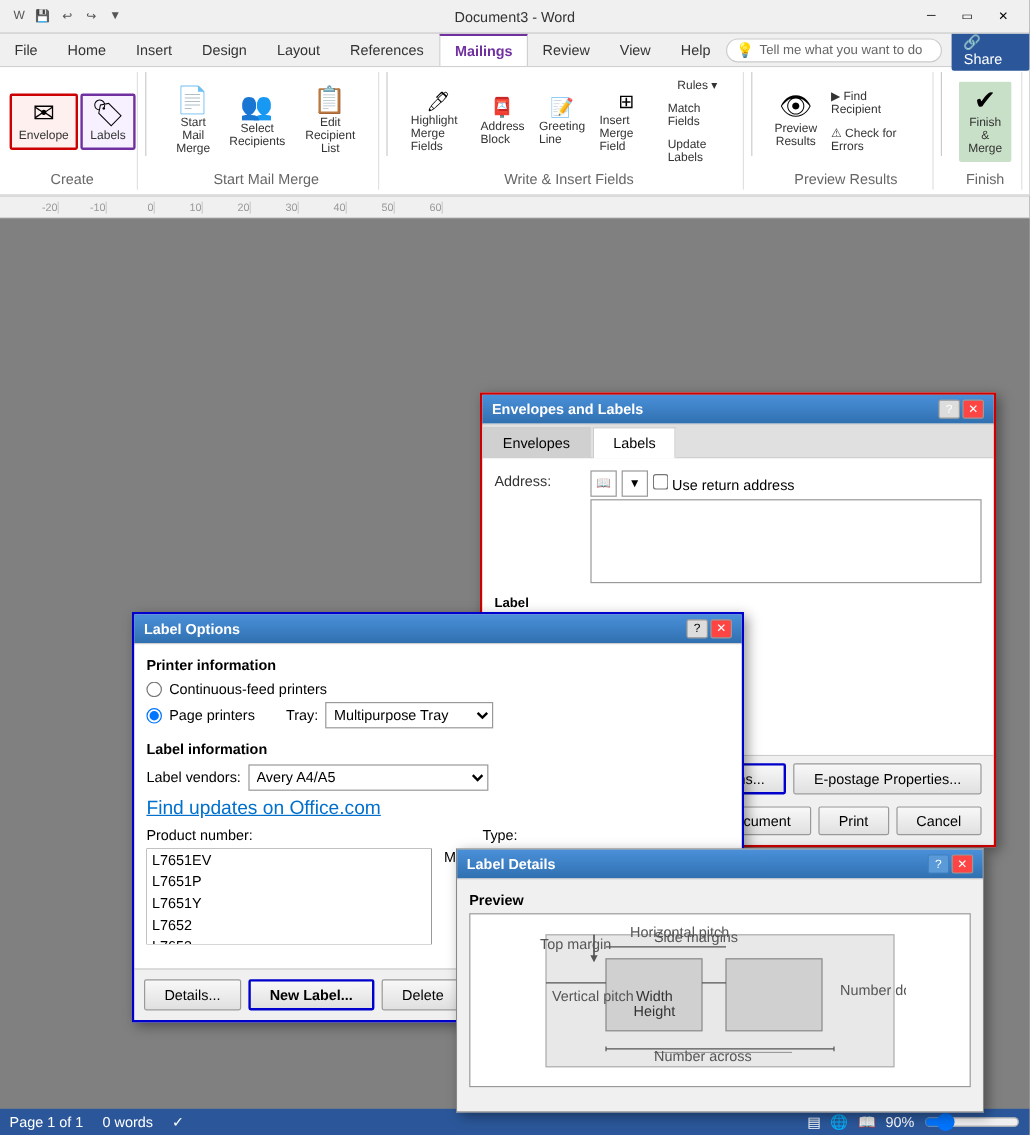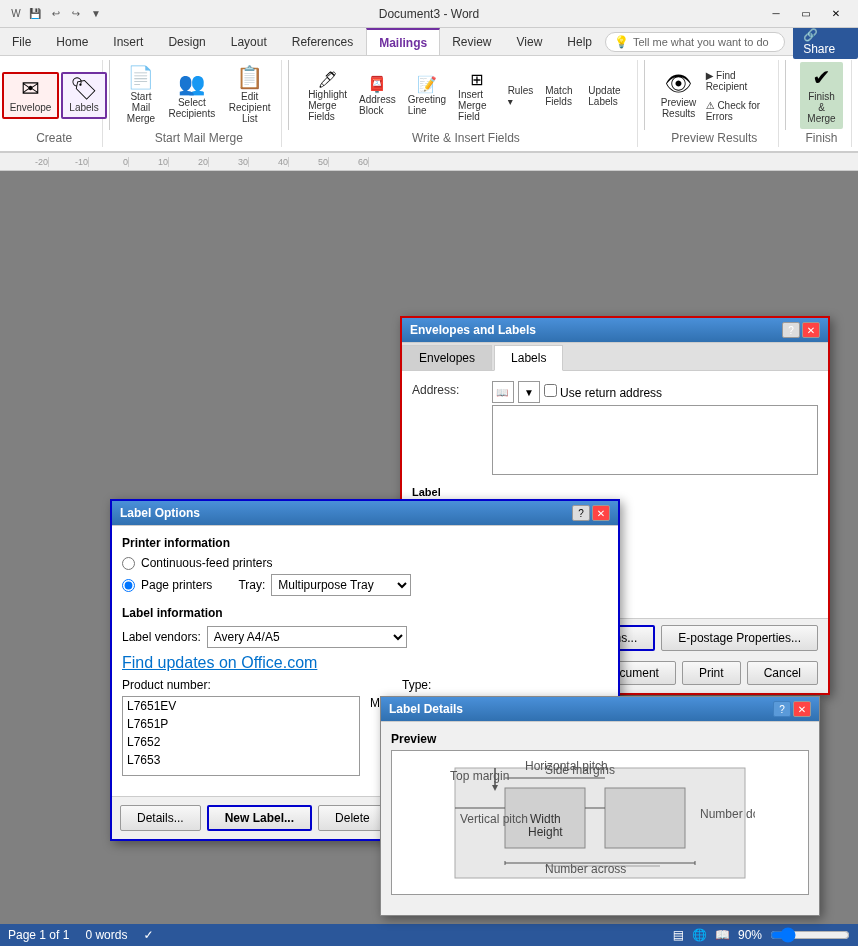--- a/index.html
+++ b/index.html
@@ -359,21 +359,21 @@
           <div class="btn-label">Address<br>Block</div>
         </div>
         <div class="ribbon-btn-small">
           <div class="btn-icon">📝</div>
           <div class="btn-label">Greeting<br>Line</div>
         </div>
         <div class="ribbon-btn-small">
           <div class="btn-icon">⊞</div>
           <div class="btn-label">Insert Merge<br>Field</div>
         </div>
-        <div style="display:flex;flex-direction:row;gap:2px;">
+        <div style="display:flex;flex-direction:column;gap:2px;">
           <div class="ribbon-btn-small">
             <div class="btn-label">Rules ▾</div>
           </div>
           <div class="ribbon-btn-small">
             <div class="btn-label">Match Fields</div>
           </div>
           <div class="ribbon-btn-small">
             <div class="btn-label">Update Labels</div>
           </div>
         </div>
@@ -525,20 +525,21 @@
           </select>
         </div>
         <a class="lo-link">Find updates on Office.com</a>
         <div style="display:flex;gap:10px;">
           <div style="flex:1;">
             <div style="font-size:12px;margin-bottom:4px;">Product number:</div>
             <div style="position:relative;">
               <div class="lo-list">
                 <div class="lo-list-item">L7651EV</div>
                 <div class="lo-list-item">L7651P</div>
+                <div class="lo-list-item">L7651Y</div>
                 <div class="lo-list-item">L7652</div>
                 <div class="lo-list-item">L7653</div>
 
               </div>
             </div>
           </div>
           <div style="flex:1;">
             <div style="font-size:12px;margin-bottom:4px;margin-left:32px;">Type:</div>
             <div style="font-size:12px;">Mailing Label</div>
           </div>

